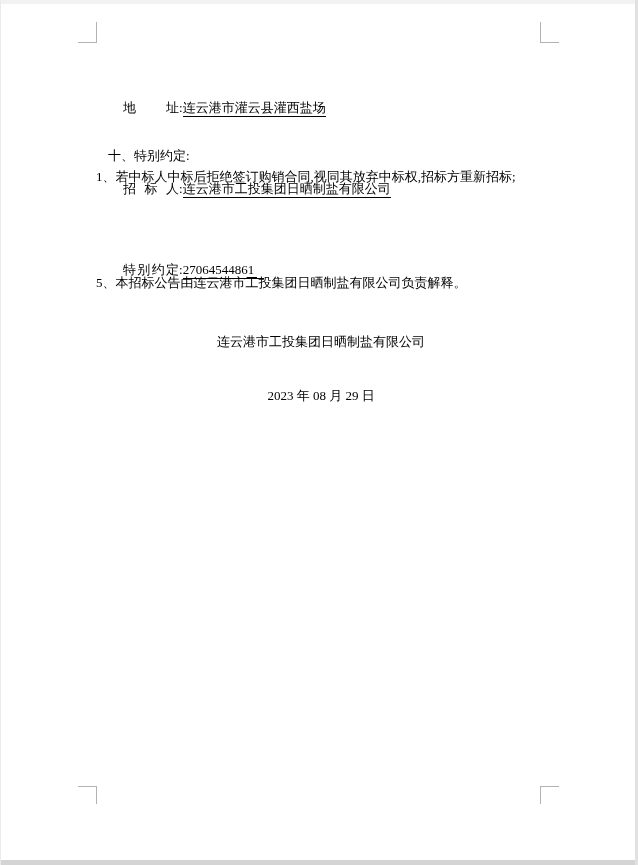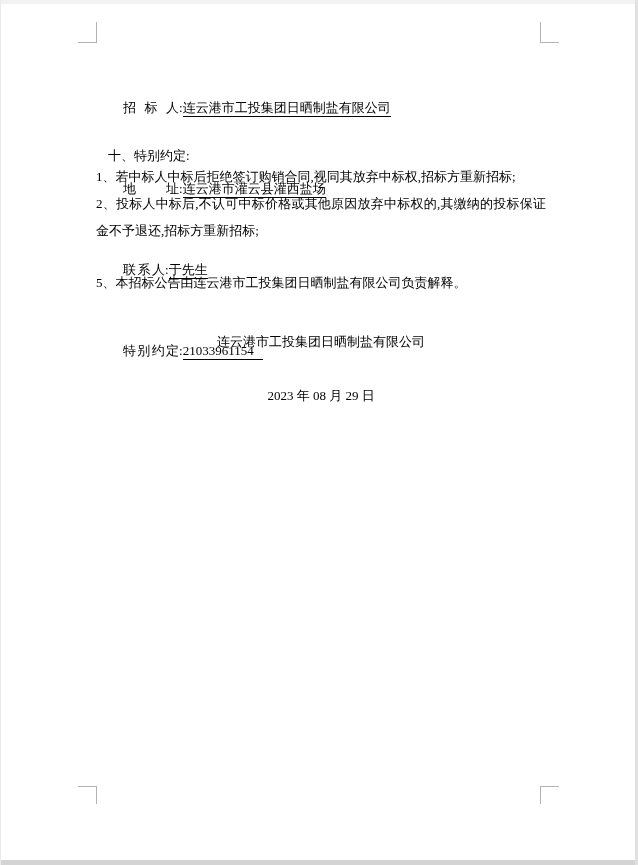--- a/index.html
+++ b/index.html
@@ -65,28 +65,26 @@
   <div class="edge-bottom"></div>
   <div class="edge-right"></div>
   <div class="edge-left"></div>
 
   <div class="mark tl"></div>
   <div class="mark tr"></div>
   <div class="mark bl"></div>
   <div class="mark br"></div>
 
   <div class="contact">
+    <div class="cline"><span class="lbl w4">地址</span><span>:</span><span class="val-u">连云港市灌云县灌西盐场</span></div>
     <div class="cline"><span class="lbl w4">招标人</span><span>:</span><span class="val-u">连云港市工投集团日晒制盐有限公司</span></div>
-    <div class="cline"><span class="lbl w4">地址</span><span>:</span><span class="val-u">连云港市灌云县灌西盐场</span></div>
-    <div class="cline"><span class="lbl w3">联系人</span><span>:</span><span class="val-u">于先生</span></div>
-    <div class="cline"><span class="lbl w4">特别约定</span><span>:</span><span class="val-u">21033961154   </span></div>
+    <div class="cline"><span class="lbl w4">特别约定</span><span>:</span><span class="val-u">27064544861   </span></div>
   </div>
 
   <div class="heading">十、特别约定:</div>
 
   <p class="para p1">1、若中标人中标后拒绝签订购销合同,视同其放弃中标权,招标方重新招标;</p>
-  <p class="para p2">2、投标人中标后,不认可中标价格或其他原因放弃中标权的,其缴纳的投标保证金不予退还,招标方重新招标;</p>
   <p class="para p4">5、本招标公告由连云港市工投集团日晒制盐有限公司负责解释。</p>
 
   <div class="centerline company">连云港市工投集团日晒制盐有限公司</div>
   <div class="centerline date">2023 年 08 月 29 日</div>
 
 </div>
 
 </body></html>

